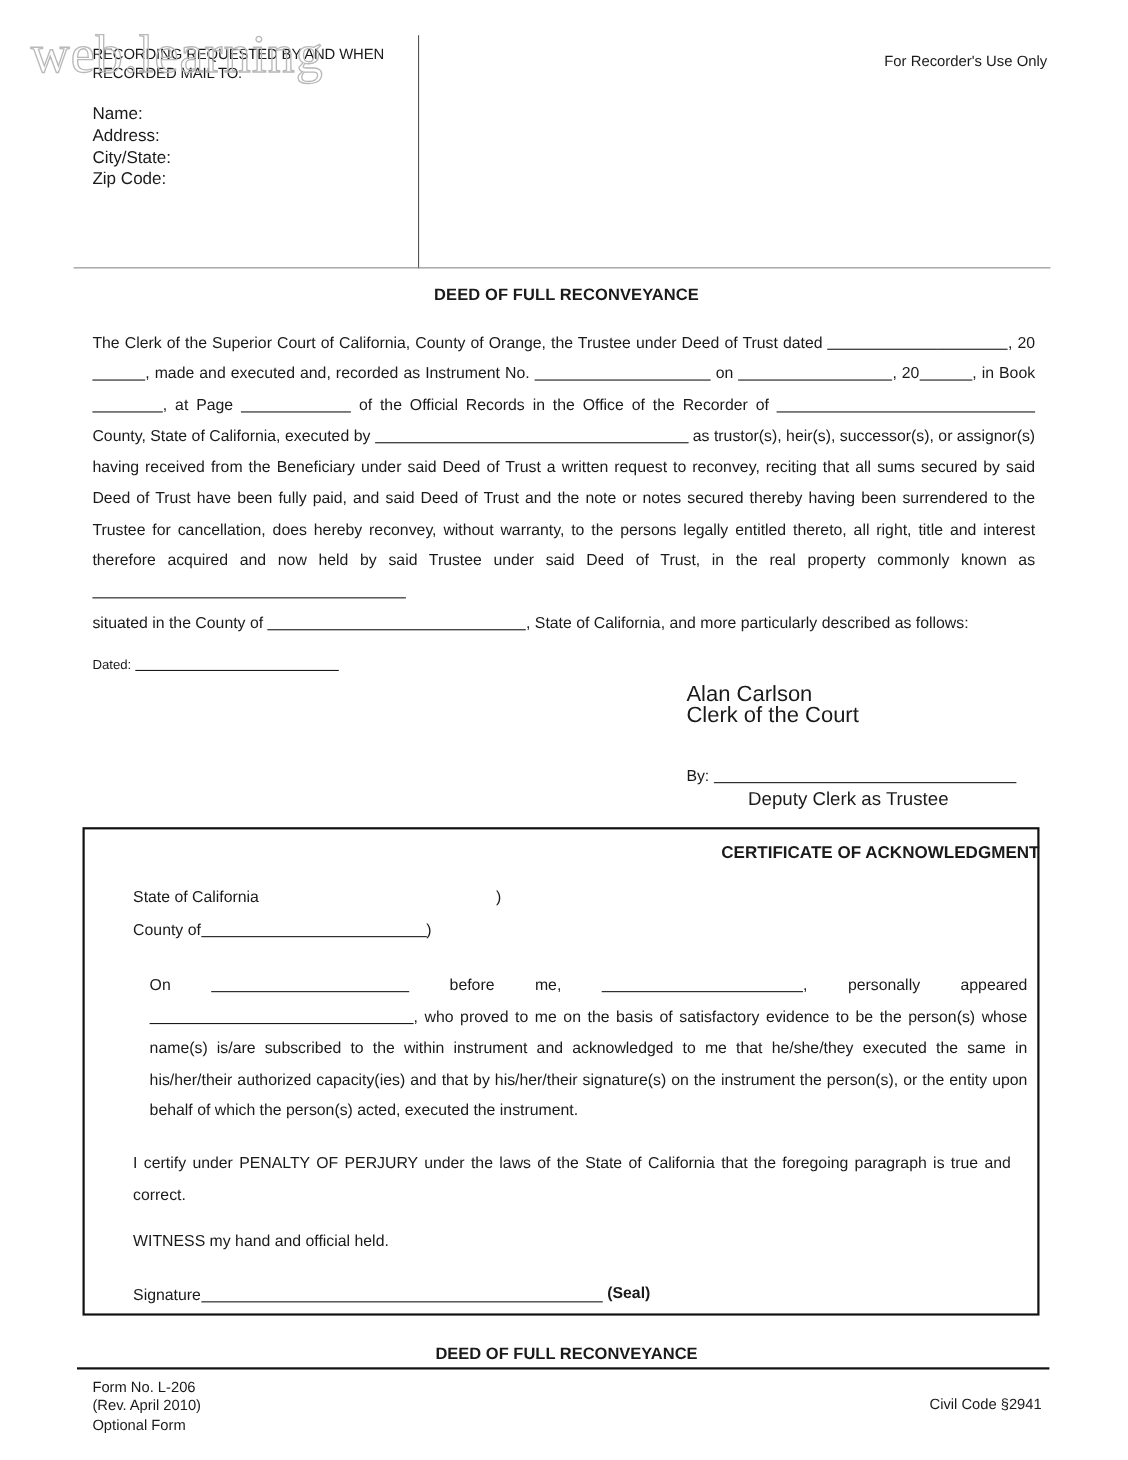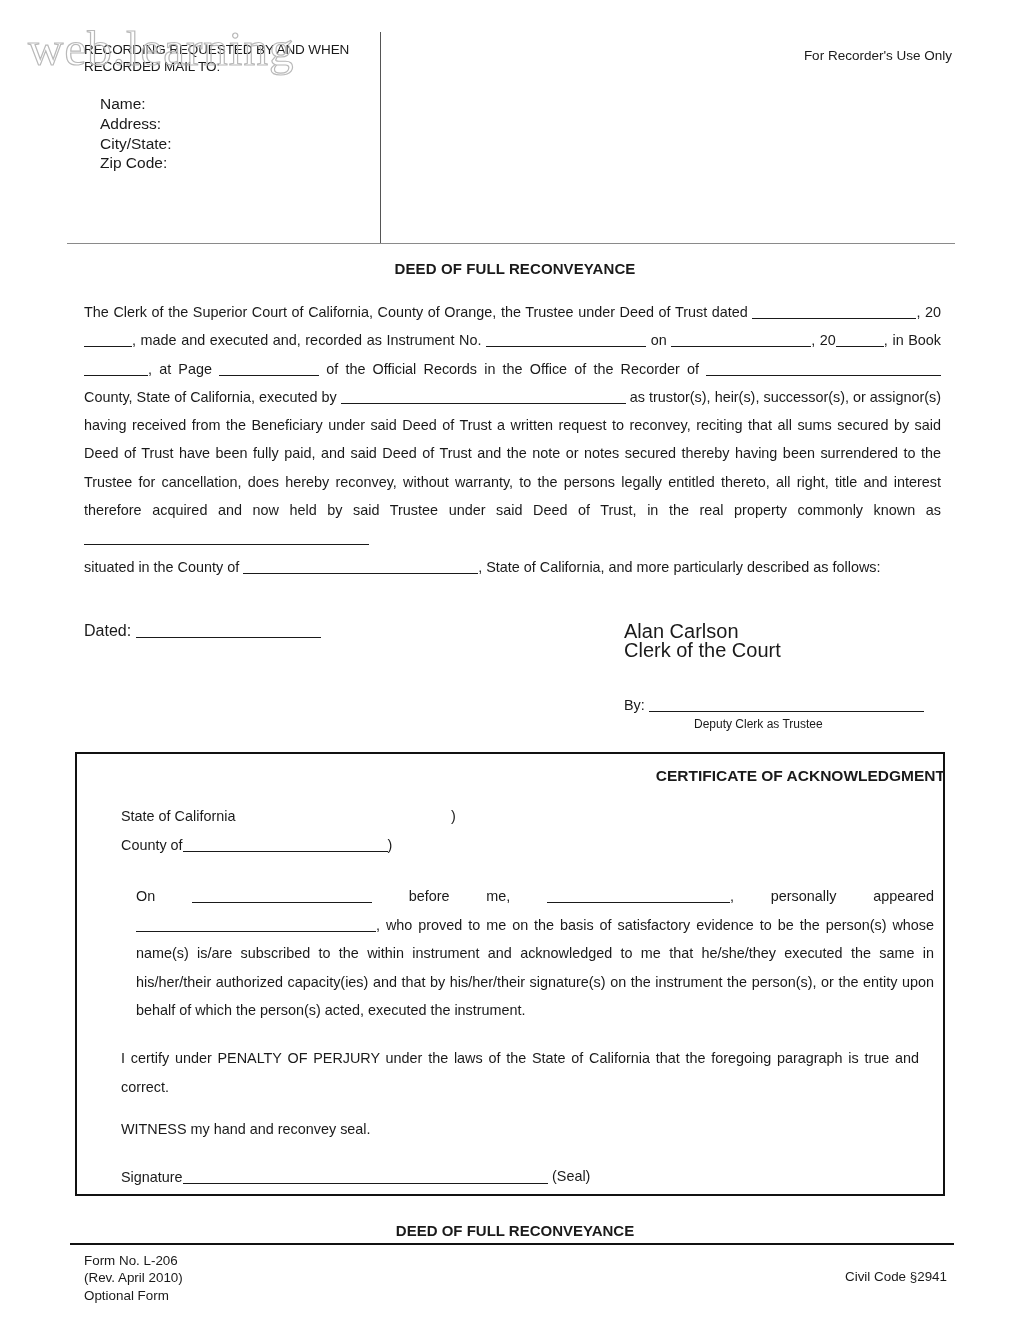--- a/index.html
+++ b/index.html
@@ -49,21 +49,20 @@
   .hdr-left .line {
     font-size: 13.5px;
     line-height: 16.5px;
     letter-spacing: -0.1px;
     white-space: nowrap;
   }
   .hdr-fields {
     position: absolute;
     left: 84px;
     top: 94px;
-    margin-left: 16px;
   }
   .hdr-fields .fld {
     font-size: 15.5px;
     line-height: 19.8px;
   }
   .hdr-right {
     position: absolute;
     left: 392px;
     top: 48px;
     width: 560px;
@@ -115,42 +114,42 @@
   .ul-l  { display:inline-block; border-bottom:1px solid #1a1a1a; width:100px; height:15px; vertical-align: -2px;}
   .ul-xl { display:inline-block; border-bottom:1px solid #1a1a1a; width:140px; height:15px; vertical-align: -2px;}
   .ul-2xl{ display:inline-block; border-bottom:1px solid #1a1a1a; width:160px; height:15px; vertical-align: -2px;}
   .ul-3xl{ display:inline-block; border-bottom:1px solid #1a1a1a; width:235px; height:15px; vertical-align: -2px;}
   .ul-4xl{ display:inline-block; border-bottom:1px solid #1a1a1a; width:285px; height:15px; vertical-align: -2px;}
 
   
   .dated-row {
     position: absolute;
     left: 84px;
-    top: 622px;
-    font-size: 16px;
+    top: 594px;
+    font-size: 12px;
     text-align: right;
   }
   .sig-right {
     position: absolute;
     left: 624px;
     top: 622px;
     font-size: 20px;
     line-height: 19px;
   }
   .by-row {
     position: absolute;
     left: 624px;
     top: 696px;
     font-size: 14.4px;
   }
   .by-caption {
     position: absolute;
-    left: 694px;
+    left: 680px;
     top: 717px;
-    font-size: 12px;
+    font-size: 17px;
   }
 
   
   .ack-box {
     position: absolute;
     left: 75px;
     top: 752px;
     width: 870px;
     height: 444px;
     border: 2.2px solid #111;
@@ -210,21 +209,21 @@
     position: absolute;
     left: 121px;
     top: 1168px;
     font-size: 14.4px;
   }
   .ack-seal {
     position: absolute;
     left: 552px;
     top: 1168px;
     font-size: 14.4px;
-    font-weight: normal;
+    font-weight: bold;
   }
   .ul-sig {
     display:inline-block;
     border-bottom:1px solid #1a1a1a;
     width: 365px;
     height: 15px;
     vertical-align: -2px;
   }
   .ul-county {
     display:inline-block;
@@ -360,21 +359,21 @@
       <span>before    me,</span>
       <span class="ul-3xl" style="width:183px"></span><span>,    personally    appeared</span>
       <span class="ul-3xl" style="width:240px"></span><span>, who proved to me on the basis of satisfactory evidence to be the person(s) whose name(s) is/are subscribed to the within instrument and acknowledged to me that he/she/they executed the same in his/her/their authorized capacity(ies) and that by his/her/their signature(s) on the instrument the person(s), or the entity upon behalf of which the person(s) acted, executed the instrument.</span>
     </p>
   </div>
 
   <div class="ack-cert">
     <p>I certify under PENALTY OF PERJURY under the laws of the State of California that the foregoing paragraph is true and correct.</p>
   </div>
 
-  <div class="ack-witness">WITNESS my hand and reconvey seal.</div>
+  <div class="ack-witness">WITNESS my hand and official held.</div>
 
   <div class="ack-sig">
     <span>Signature</span><span class="ul-sig"></span>
   </div>
   <div class="ack-seal">(Seal)</div>
 
   <div class="foot-title">DEED OF FULL RECONVEYANCE</div>
   <div class="foot-rule"></div>
   <div class="foot-left">
     <div>Form No. L-206</div>

